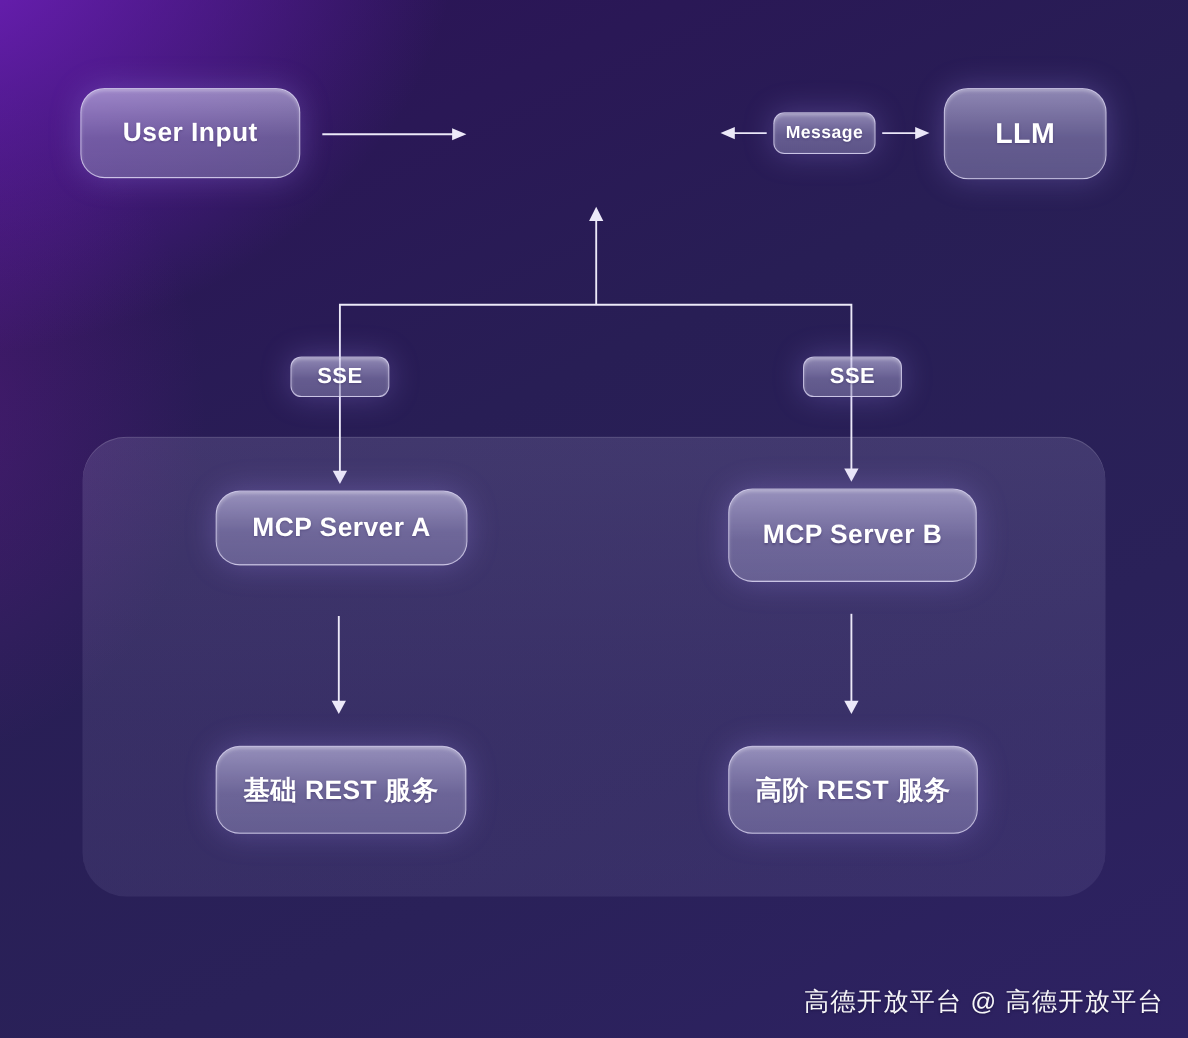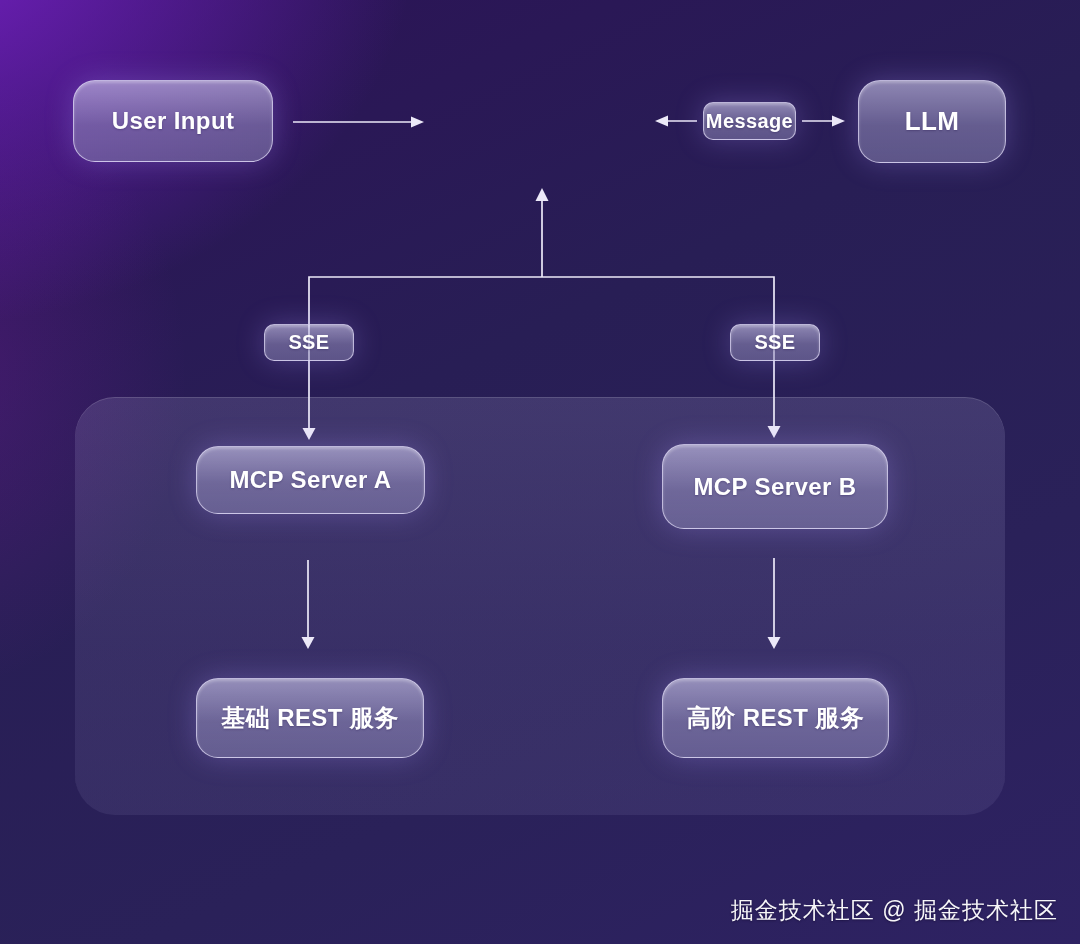--- a/index.html
+++ b/index.html
@@ -30,21 +30,21 @@
     box-shadow: 0 0 28px rgba(172,150,255,0.28), inset 0 2px 3px rgba(255,255,255,0.28);
     text-shadow: 0 1px 2px rgba(40,25,80,0.35);
     box-sizing: border-box;
     letter-spacing: 0.4px;
   }
   .node.small { border-radius: 10px; font-size: 20px; }
 
   .n-user-input { left: 73px;  top: 80px;  width: 200px; height: 82px; font-size: 24px; }
   .n-client     { left: 444px; top: 79px;  width: 197px; height: 85px; font-size: 25px; }
   .n-llm        { left: 858px; top: 80px;  width: 148px; height: 83px; font-size: 26px; }
-  .n-message    { left: 703px; top: 102px; width: 93px;  height: 38px; font-size: 20px; border-radius: 10px; }
+  .n-message    { left: 703px; top: 102px; width: 93px;  height: 38px; font-size: 16px; border-radius: 10px; }
   .n-sse-left   { left: 264px; top: 324px; width: 90px;  height: 37px; }
   .n-sse-right  { left: 730px; top: 324px; width: 90px;  height: 37px; }
   .n-mcp-a      { left: 196px; top: 446px; width: 229px; height: 68px; font-size: 24px; }
   .n-mcp-b      { left: 662px; top: 444px; width: 226px; height: 85px; font-size: 24px; }
   .n-rest-a     { left: 196px; top: 678px; width: 228px; height: 80px; font-size: 24px; }
   .n-rest-b     { left: 662px; top: 678px; width: 227px; height: 80px; font-size: 24px; }
 
   .big-container {
     position: absolute;
     left: 75px; top: 397px; width: 930px; height: 418px;
@@ -126,15 +126,15 @@
   <div class="node n-llm">LLM</div>
 
   <div class="node small n-sse-left">SSE</div>
   <div class="node small n-sse-right">SSE</div>
 
   <div class="node n-mcp-a">MCP Server A</div>
   <div class="node n-mcp-b">MCP Server B</div>
   <div class="node n-rest-a">基础 REST 服务</div>
   <div class="node n-rest-b">高阶 REST 服务</div>
 
-  <div class="watermark">掘金技术社区 @ 掘金技术社区</div>
+  <div class="watermark">高德开放平台 @ 高德开放平台</div>
 
 </div>
 
 </body></html>

